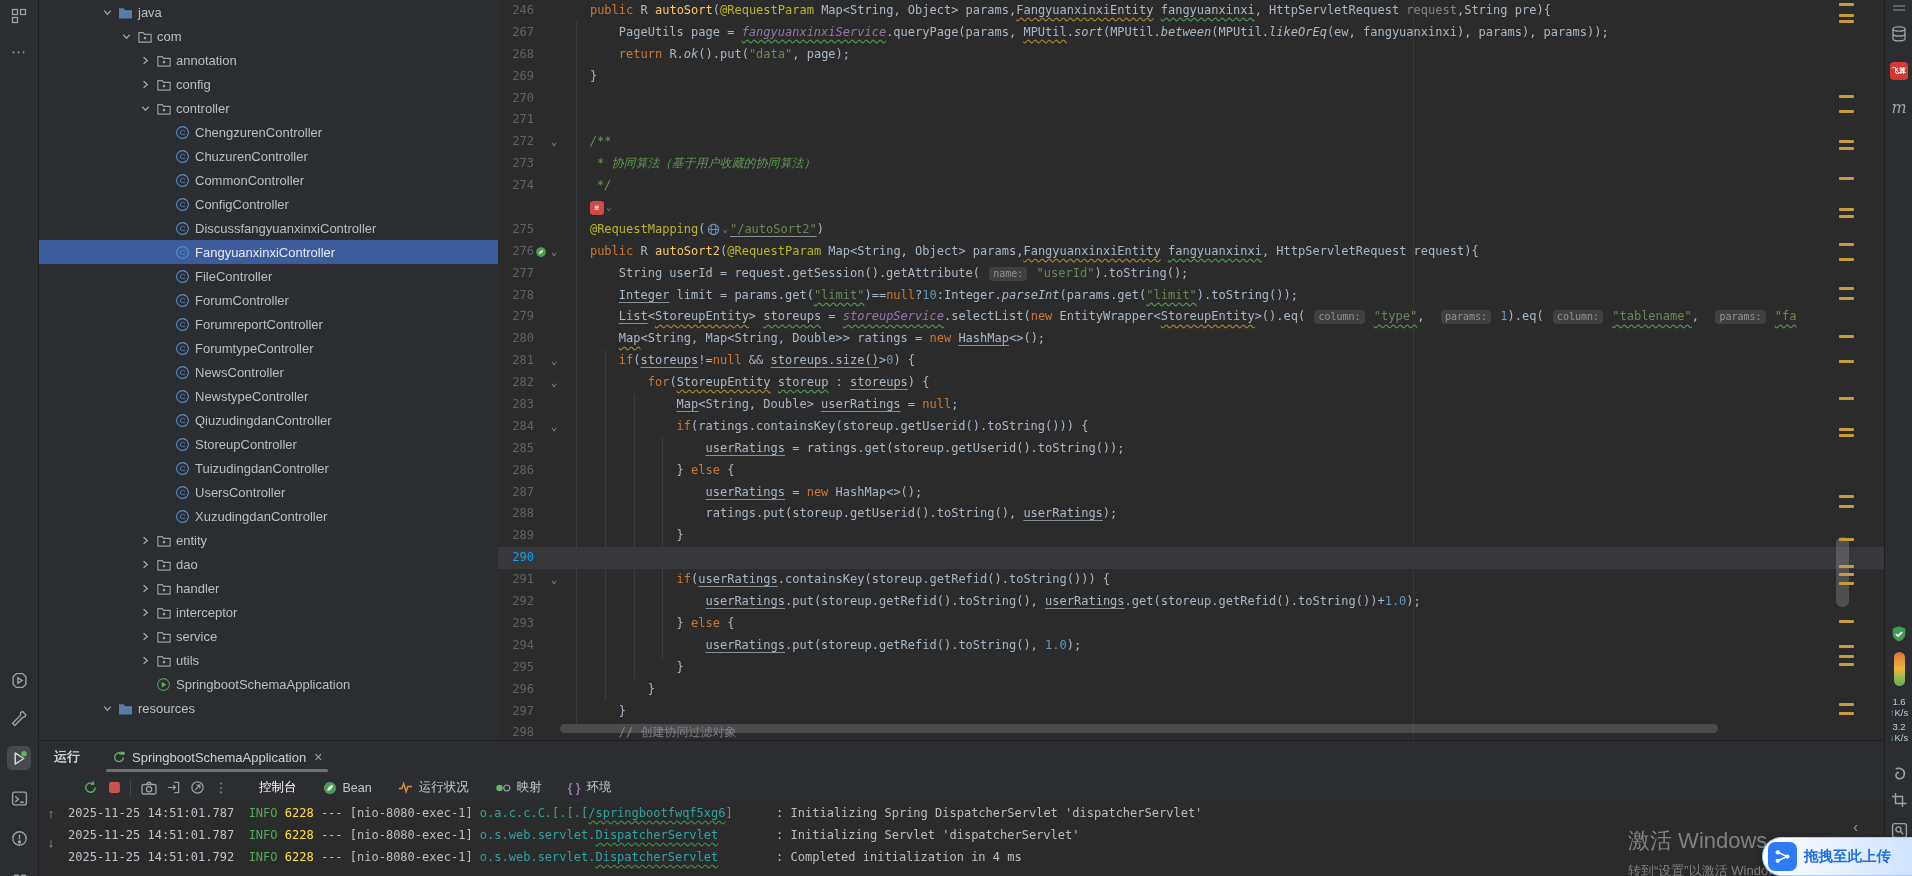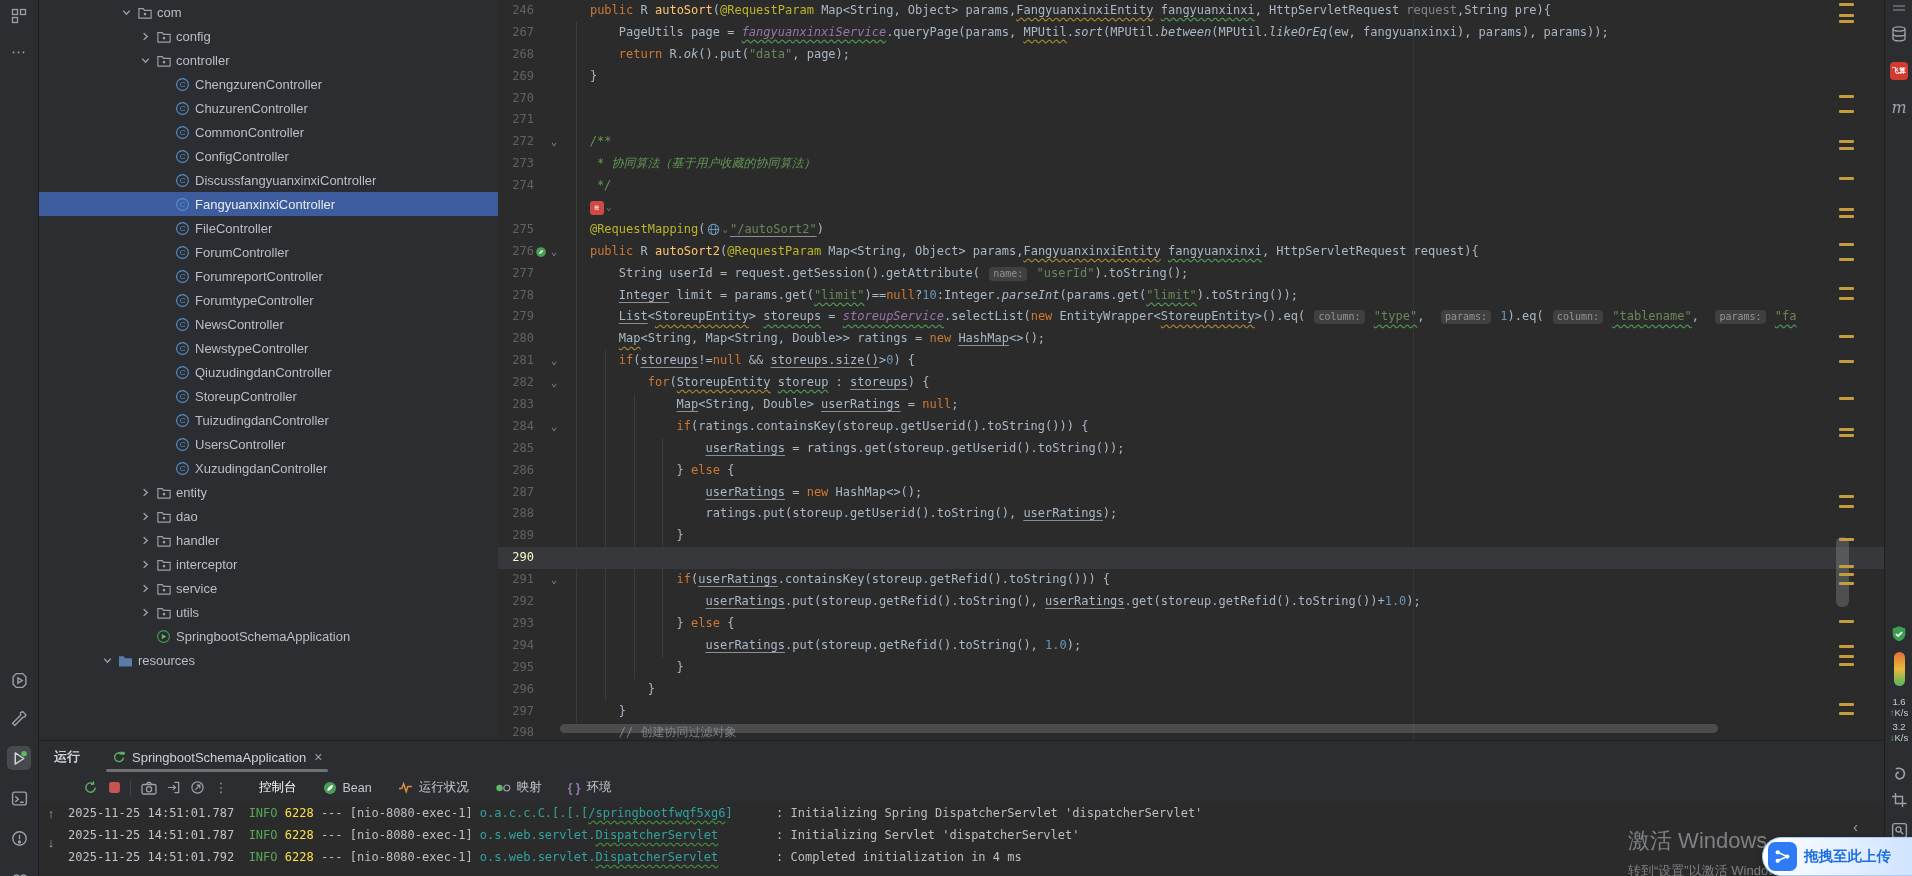--- a/index.html
+++ b/index.html
@@ -17,21 +17,21 @@
   .trow.sel{background:#3d5c9e;color:#e8eaed;}
   .tchev{width:17px;height:16px;display:flex;align-items:center;justify-content:center;flex:none;}
   .tico{width:19px;height:16px;display:flex;align-items:center;justify-content:center;flex:none;}
   .tlabel{padding-left:3px;}
   
   #editor{left:498px;top:0;width:1386px;height:740px;background:#2b2b2b;overflow:hidden;}
   #code{position:absolute;left:0;top:0;width:100%;}
   .crow{height:21.9px;display:flex;white-space:pre;font:12px/21.9px "DejaVu Sans Mono",monospace;color:#a9b7c6;position:relative;}
   .crow.cur{background:#36383c;}
   .gut-num{width:36px;text-align:right;color:#606366;flex:none;}
-  .crow.cur .gut-num{color:#fef9c3;}
+  .crow.cur .gut-num{color:#0ea5e9;}
   .gut-ico{width:13px;flex:none;display:flex;align-items:center;justify-content:center;}
   .gut-fold{width:14px;flex:none;display:flex;align-items:center;justify-content:center;}
   .ctext{padding-left:0;}
   .k{color:#cc7832}.s{color:#6a8759}.n{color:#6897bb}.a{color:#bbb529}.m{color:#ffc66b}
   .dc{color:#629755;font-style:italic}.lc{color:#7a7e85}.f{color:#9876aa;font-style:italic}
   .st{font-style:italic}.g{color:#7f848c}
   .u{text-decoration:underline;text-decoration-color:#8a8f96;text-underline-offset:3px;}
   .w{text-decoration:underline wavy #a8872c;text-underline-offset:3px;}
   .tw{text-decoration:underline wavy #4e9a52;text-underline-offset:3px;}
   .i{background:#404040;color:#8f939b;border-radius:4px;padding:0 4px;margin:0 2px;font-size:10px;line-height:14px;align-self:center;display:inline-block;}
@@ -143,33 +143,62 @@
         <svg width="17" height="12" viewBox="0 0 16 12" stroke="#9da0a8" stroke-width="1.3" fill="none">
           <circle cx="5" cy="8" r="3"></circle>
           <circle cx="12" cy="8" r="3"></circle>
         </svg>
       </span>
     </div>
   </div>
 
 <div id="tree-panel" class="abs">
     <div class="trow">
+      <span style="width: 60px; flex: 0 0 auto;"></span>
+      <span class="tchev">
+        <svg width="11" height="11" viewBox="0 0 10 10">
+          <path d="M2 3.3L5 6.6 8 3.3" stroke="#9da0a8" stroke-width="1.3" fill="none"></path>
+        </svg>
+      </span>
+      <span class="tico">
+        <svg width="15" height="13" viewBox="0 0 16 14">
+          <path d="M1 2.5h5l1.4 2H15v9H1z" fill="#5a7ca8"></path>
+        </svg>
+      </span>
+      <span class="tlabel">java</span>
+    </div>
+    <div class="trow">
       <span style="width: 79px; flex: 0 0 auto;"></span>
       <span class="tchev">
         <svg width="11" height="11" viewBox="0 0 10 10">
           <path d="M2 3.3L5 6.6 8 3.3" stroke="#9da0a8" stroke-width="1.3" fill="none"></path>
         </svg>
       </span>
       <span class="tico">
         <svg width="14" height="13" viewBox="0 0 16 14">
           <path d="M1 2.5h5l1.4 2H15v9H1z" stroke="#9da0a8" stroke-width="1.3" fill="none"></path>
           <circle cx="8" cy="8.8" r="1.5" fill="#9da0a8"></circle>
         </svg>
       </span>
       <span class="tlabel">com</span>
+    </div>
+    <div class="trow">
+      <span style="width: 98px; flex: 0 0 auto;"></span>
+      <span class="tchev">
+        <svg width="11" height="11" viewBox="0 0 10 10">
+          <path d="M3.3 2L6.6 5 3.3 8" stroke="#9da0a8" stroke-width="1.3" fill="none"></path>
+        </svg>
+      </span>
+      <span class="tico">
+        <svg width="14" height="13" viewBox="0 0 16 14">
+          <path d="M1 2.5h5l1.4 2H15v9H1z" stroke="#9da0a8" stroke-width="1.3" fill="none"></path>
+          <circle cx="8" cy="8.8" r="1.5" fill="#9da0a8"></circle>
+        </svg>
+      </span>
+      <span class="tlabel">annotation</span>
     </div>
     <div class="trow">
       <span style="width: 98px; flex: 0 0 auto;"></span>
       <span class="tchev">
         <svg width="11" height="11" viewBox="0 0 10 10">
           <path d="M3.3 2L6.6 5 3.3 8" stroke="#9da0a8" stroke-width="1.3" fill="none"></path>
         </svg>
       </span>
       <span class="tico">
         <svg width="14" height="13" viewBox="0 0 16 14">

